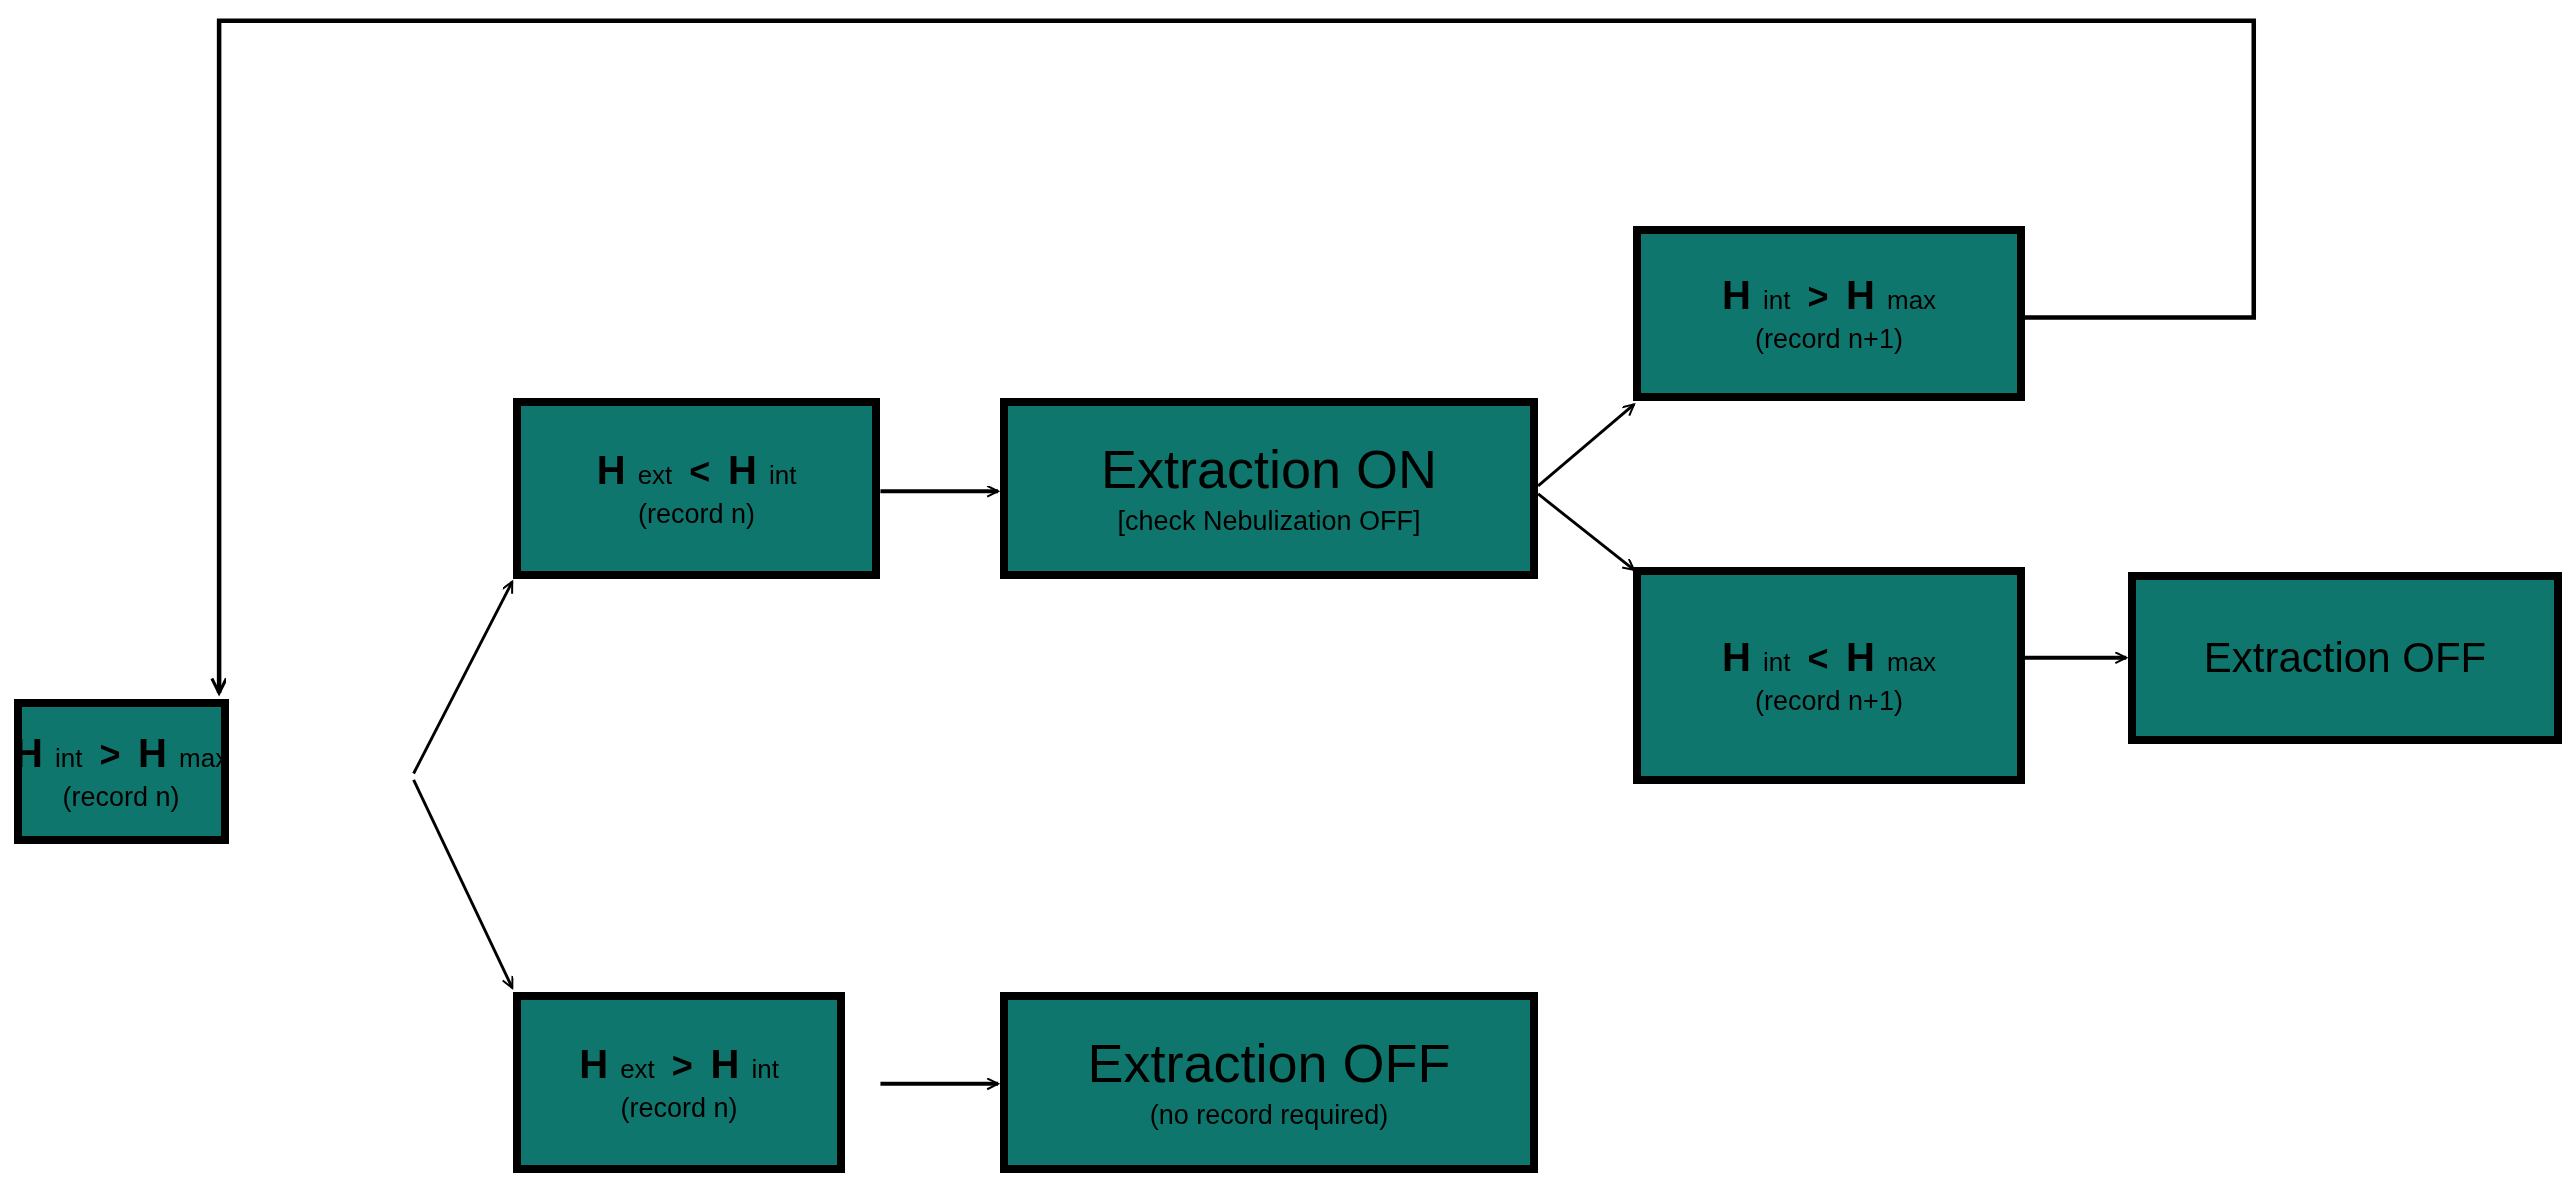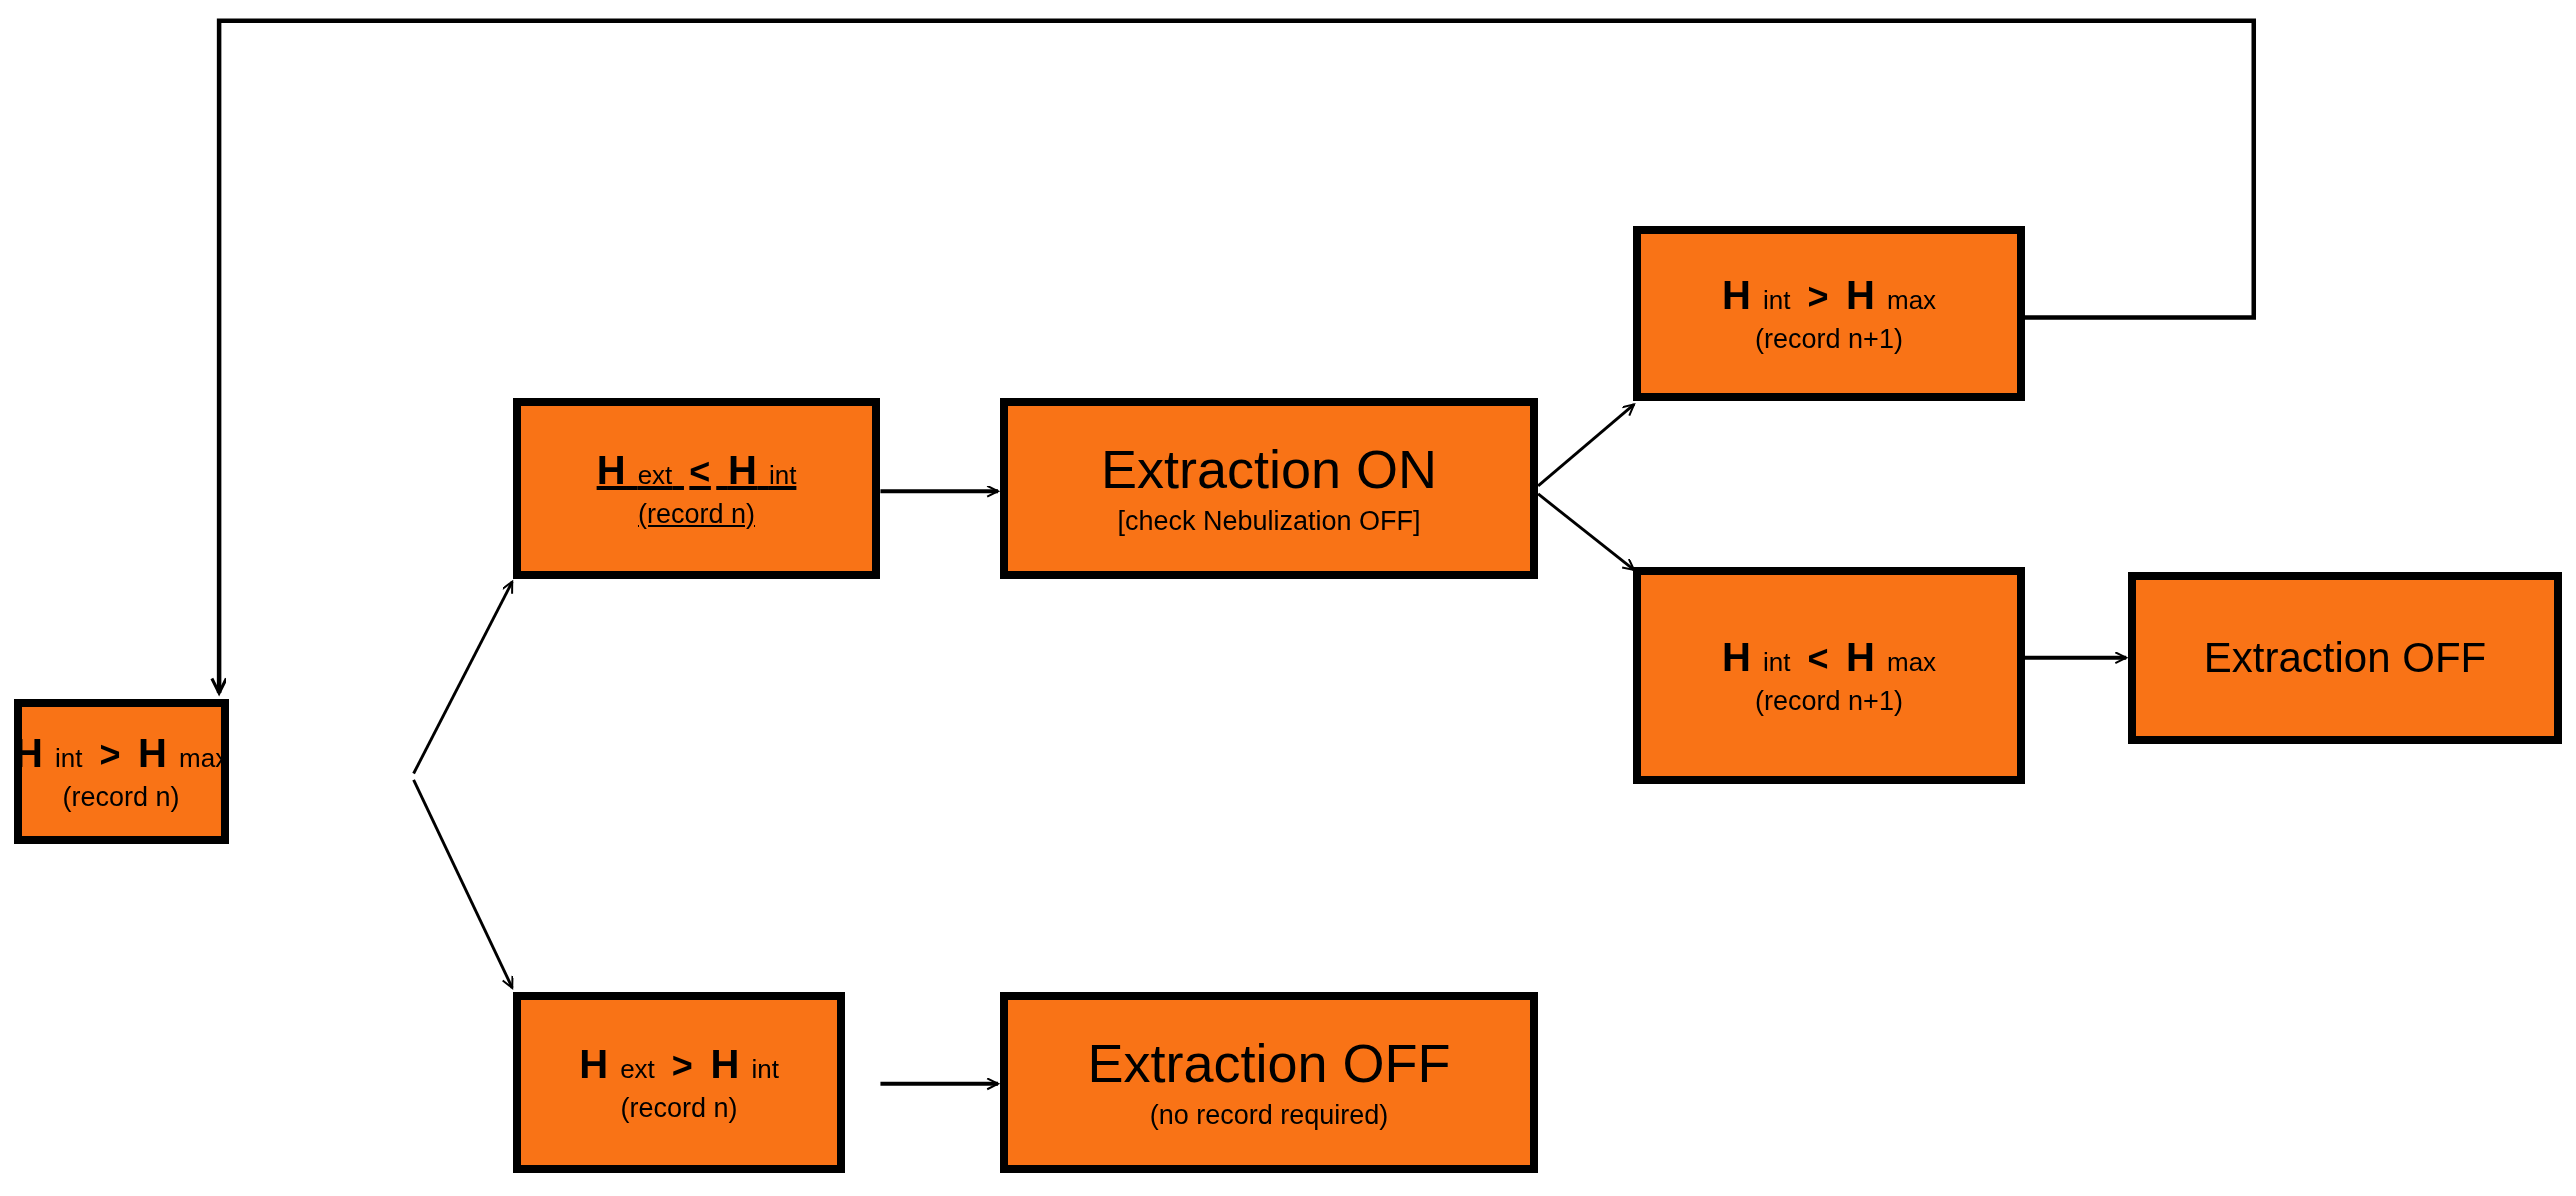--- a/index.html
+++ b/index.html
@@ -22,21 +22,21 @@
     position: absolute;
     left: 0;
     top: 0;
     width: 2576px;
     height: 1196px;
     pointer-events: none;
   }
   .node {
     position: absolute;
     box-sizing: border-box;
-    background: #f97316;
+    background: #0f766e;
     border: 8.1px solid #000000;
     display: flex;
     flex-direction: column;
     align-items: center;
     justify-content: center;
     text-align: center;
     color: #000000;
     line-height: 1.05;
   }
   .node .line1 {
@@ -125,21 +125,21 @@
     <g>
       <path d="M973,1198 L1103,1198" fill="none" stroke="#000000" stroke-width="4.4" marker-end="url(#arrowThin)"></path>
     </g>
   </svg>
 
   <div id="nodes">
       <div class="node cond" style="left: 13.6px; top: 699px; width: 215px; height: 145px;">
         <div class="line1"><span>H</span><span> </span><span class="sub">int</span><span> </span><span class="op">&gt;</span><span> </span><span>H</span><span> </span><span class="sub">max</span></div>
         <div class="line2">(record n)</div>
       </div>
-      <div class="node cond" style="left: 513px; top: 398px; width: 367px; height: 181px; text-decoration: underline;">
+      <div class="node cond" style="left: 513px; top: 398px; width: 367px; height: 181px;">
         <div class="line1"><span>H</span><span> </span><span class="sub">ext</span><span> </span><span class="op">&lt;</span><span> </span><span>H</span><span> </span><span class="sub">int</span></div>
         <div class="line2">(record n)</div>
       </div>
       <div class="node action" style="left: 1000px; top: 398px; width: 538px; height: 181px;">
         <div class="line1">Extraction ON</div>
         <div class="line2">[check Nebulization OFF]</div>
       </div>
       <div class="node cond" style="left: 1633px; top: 226px; width: 392px; height: 175px;">
         <div class="line1"><span>H</span><span> </span><span class="sub">int</span><span> </span><span class="op">&gt;</span><span> </span><span>H</span><span> </span><span class="sub">max</span></div>
         <div class="line2">(record n+1)</div>

